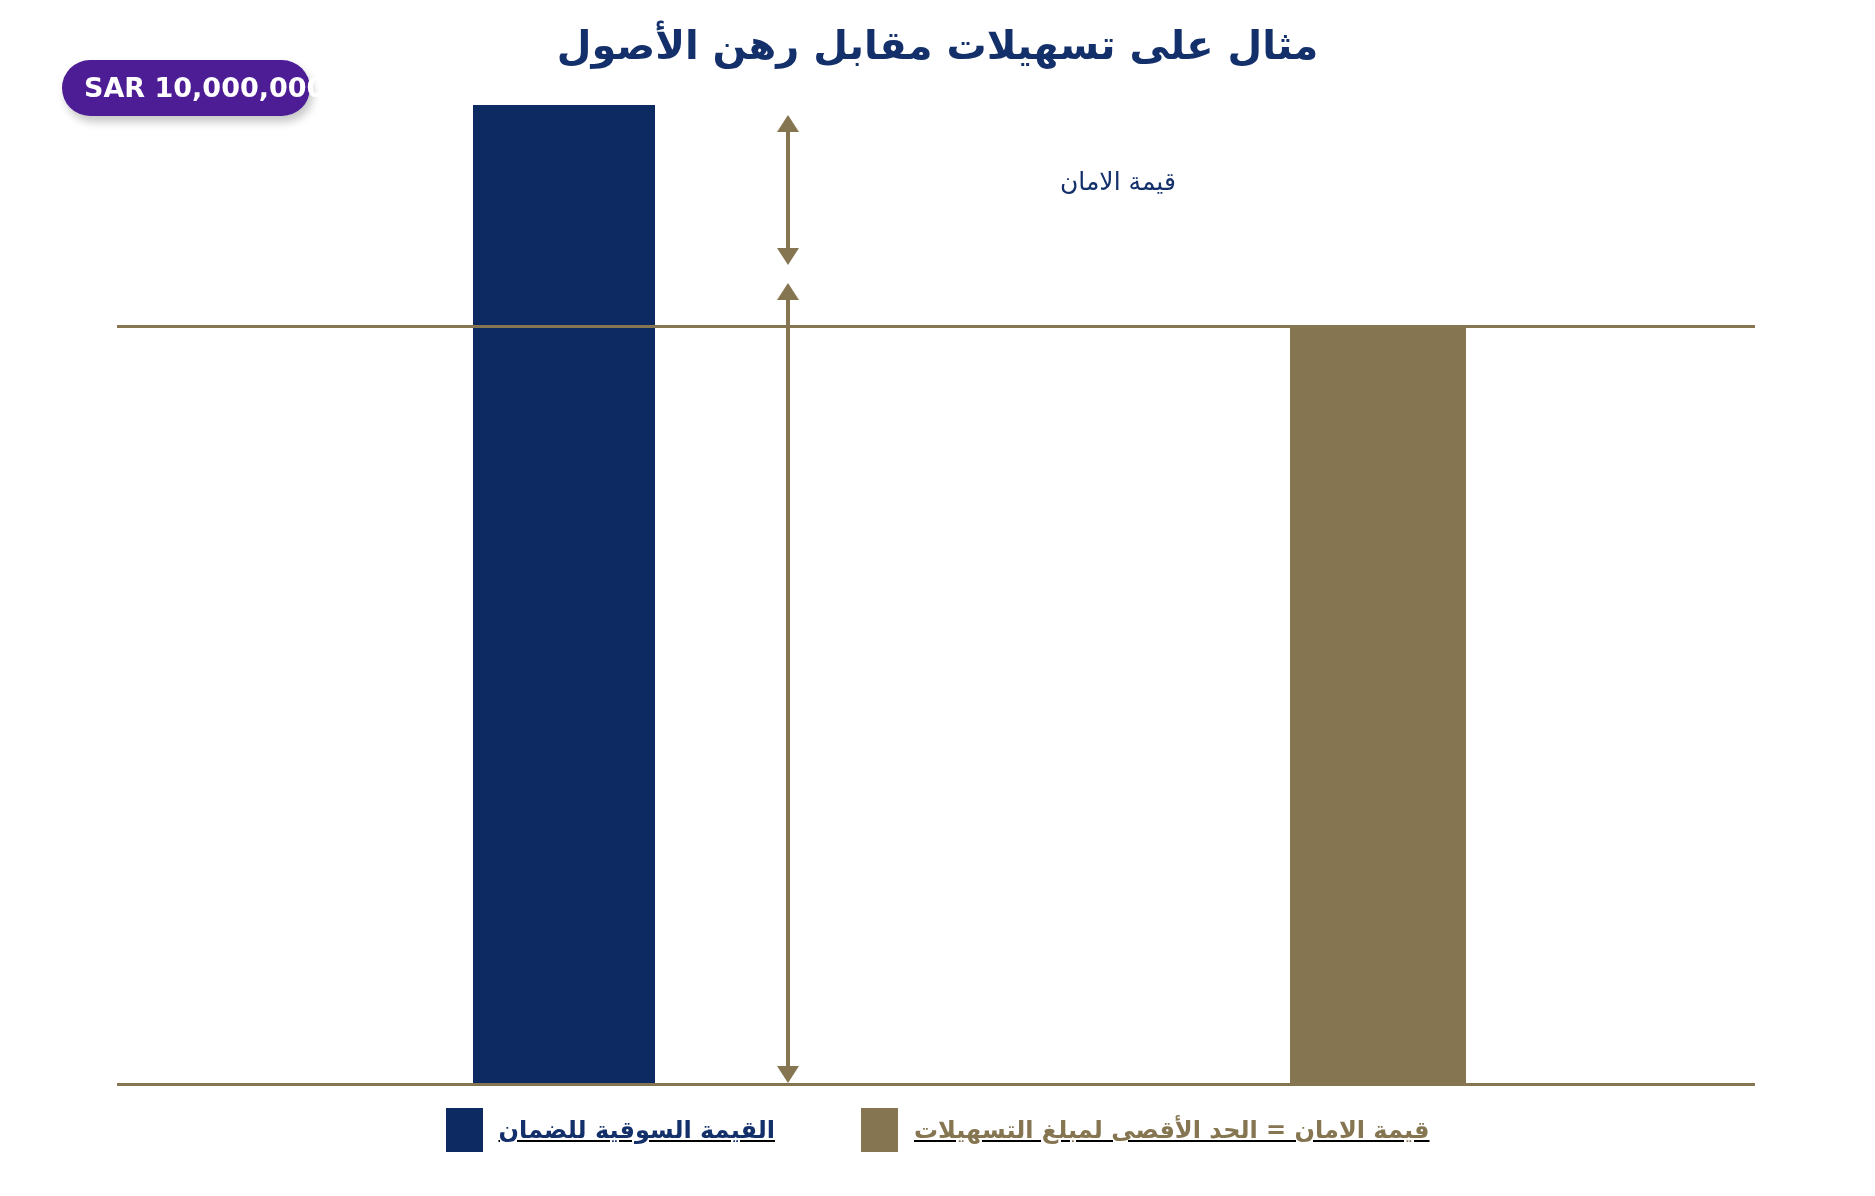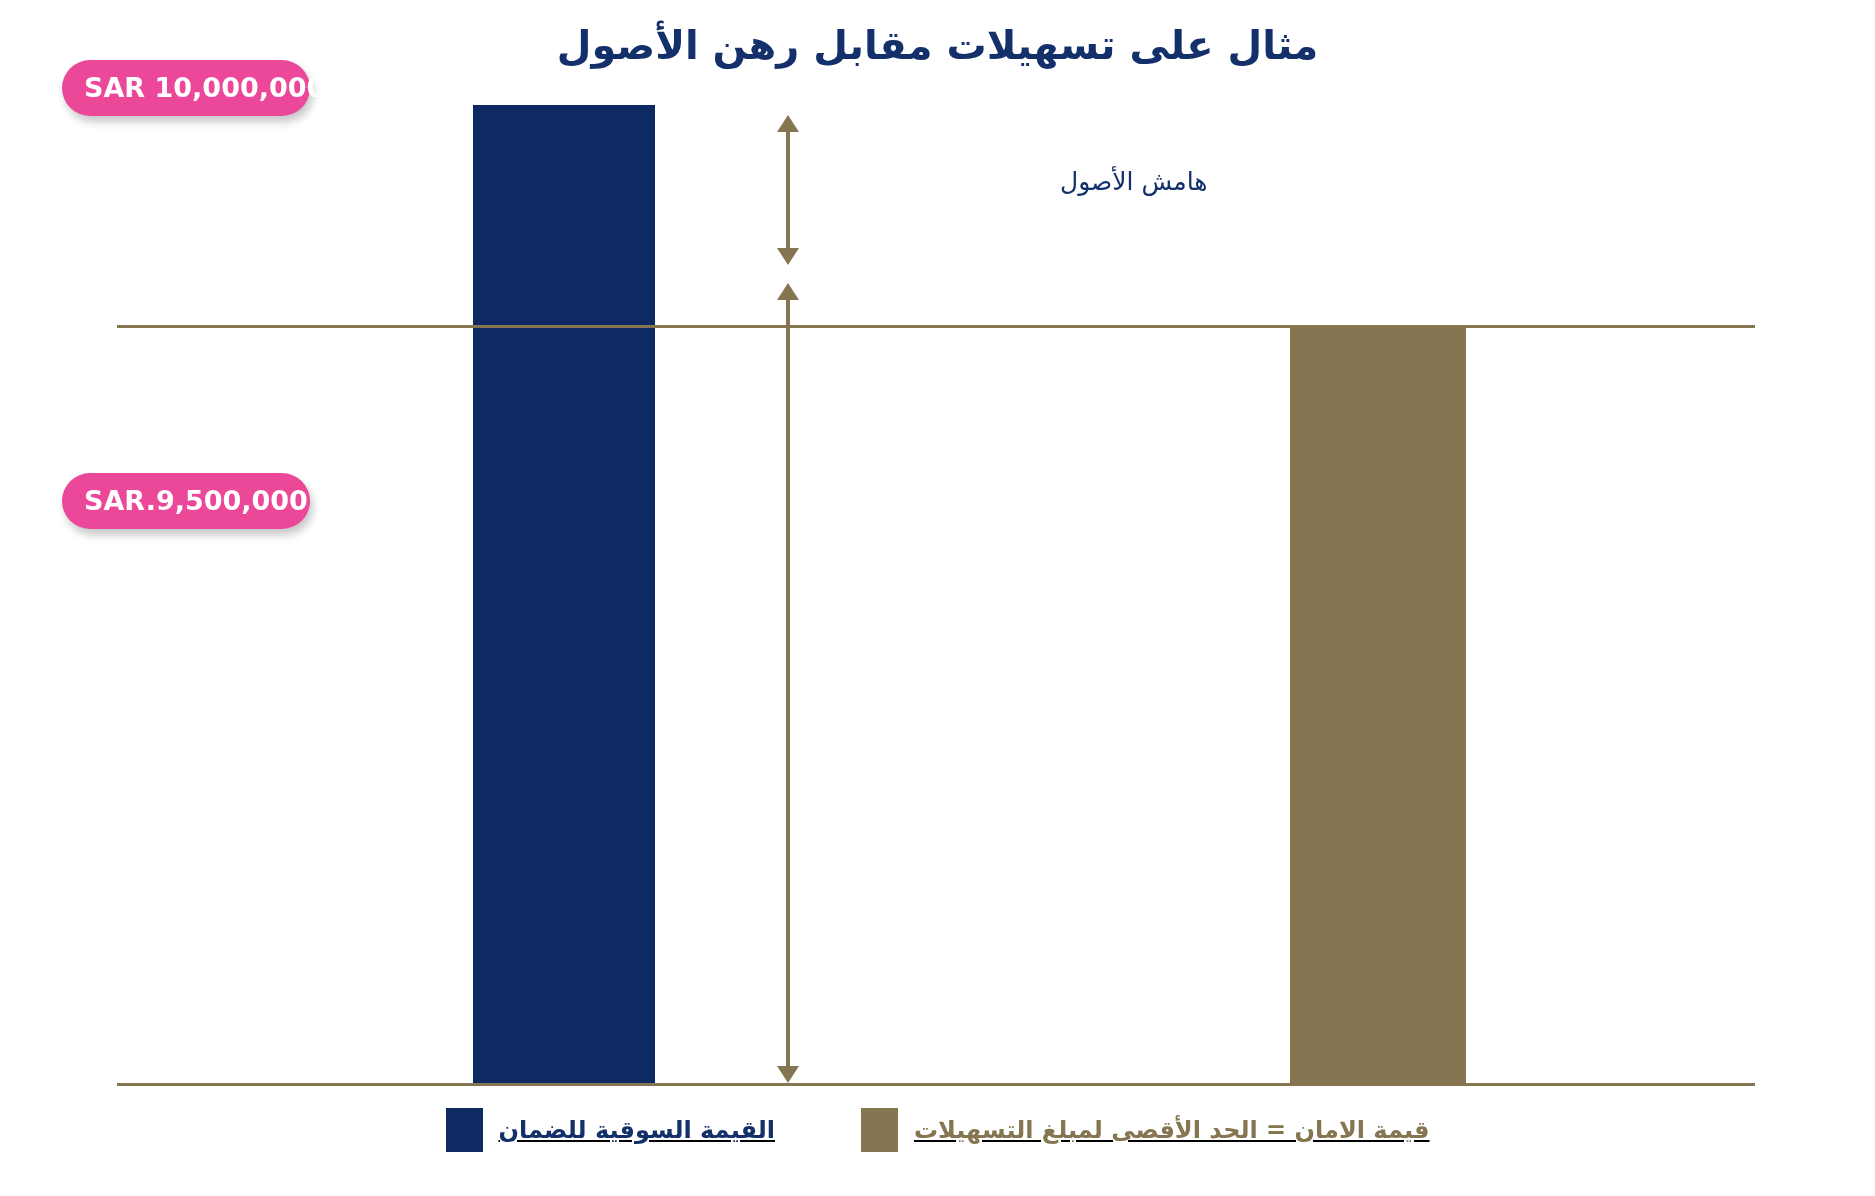--- a/index.html
+++ b/index.html
@@ -122,21 +122,21 @@
   }
   #arrow-ltv {
     left: 640px;
     top: 178px;
     height: 800px;
   }
 
   
   .value-pill {
     position: absolute;
-    background: #ec4899;
+    background: #4c1d95;
     color: #ffffff;
     border-radius: 34px;
     height: 56px;
     line-height: 56px;
     text-align: center;
     font-size: 27px;
     font-weight: bold;
     padding: 0 22px;
     box-shadow: 3px 6px 9px rgba(0,0,0,0.22);
     white-space: nowrap;
@@ -227,29 +227,28 @@
       <div class="arrow-shaft"></div>
       <div class="arrow-head-down"></div>
     </div>
 
     <div class="arrow-wrap" id="arrow-ltv">
       <div class="arrow-head-up"></div>
       <div class="arrow-shaft"></div>
       <div class="arrow-head-down"></div>
     </div>
 
-    <div id="label-safety-margin">هامش الأصول</div>
+    <div id="label-safety-margin">قيمة الامان</div>
 
     <div id="label-ltv"></div>
 
   </div>
 
   <div class="value-pill" id="pill-collateral">SAR 10,000,000</div>
 
-  <div class="value-pill" id="pill-facility">SAR.9,500,000</div>
 
   <div id="legend">
 
     <div class="legend-item">
       <span class="legend-swatch blue"></span>
       <span class="legend-label blue">القيمة السوقية للضمان</span>
     </div>
 
     <div class="legend-item">
       <span class="legend-swatch gold"></span>

